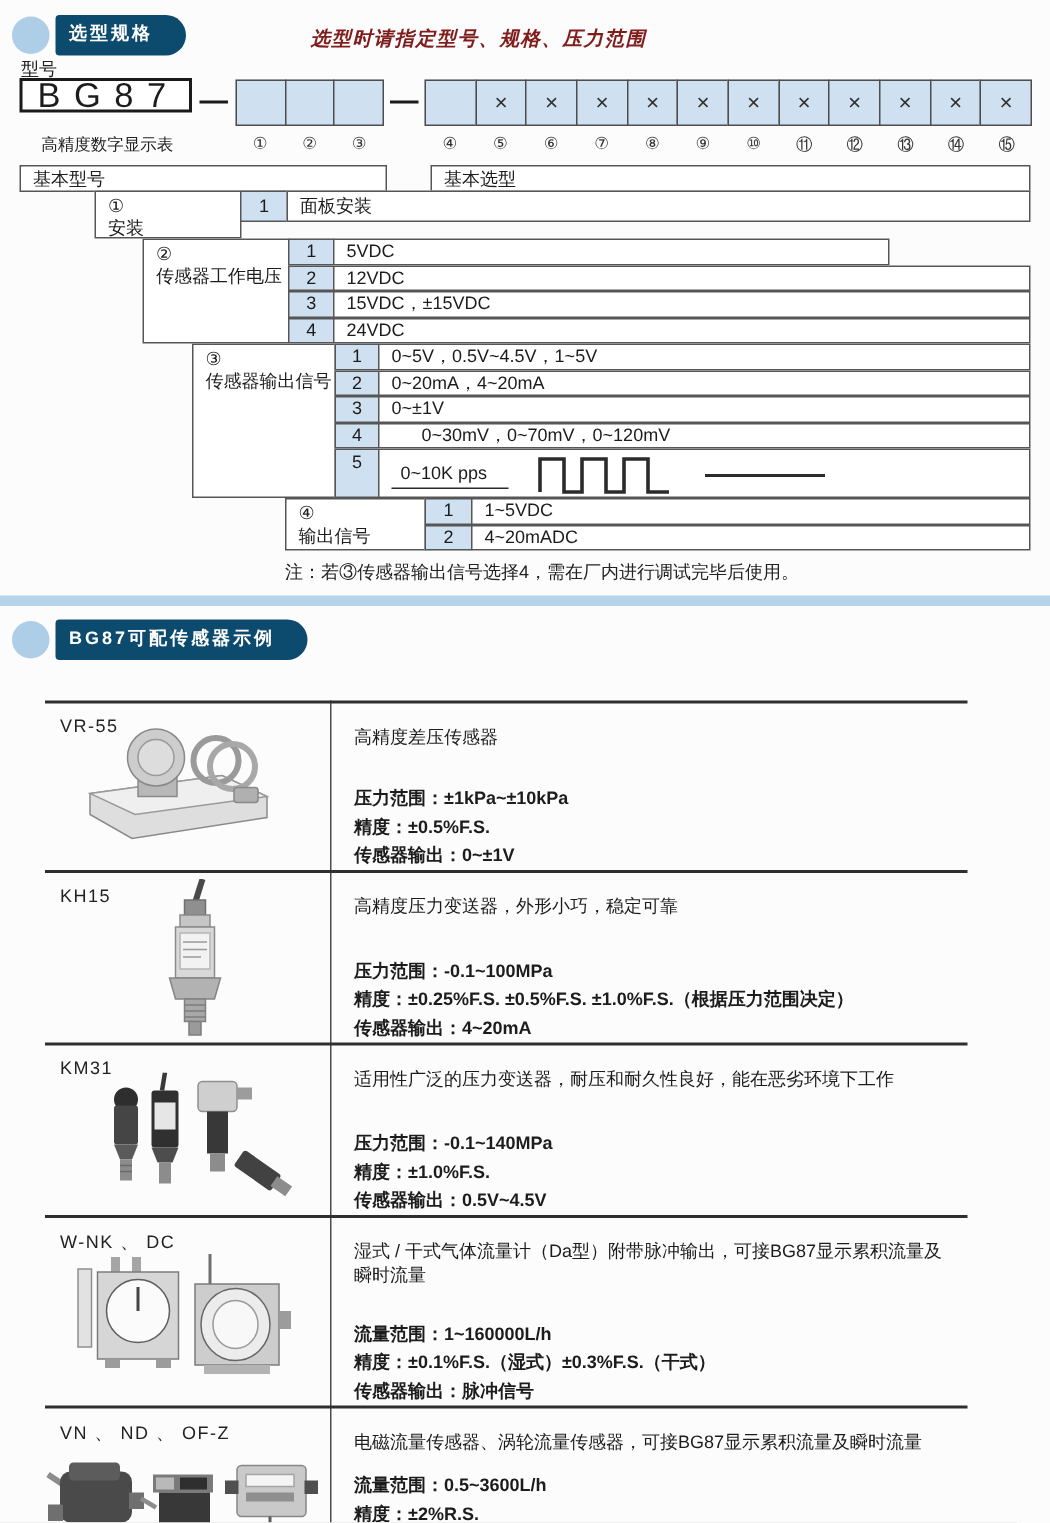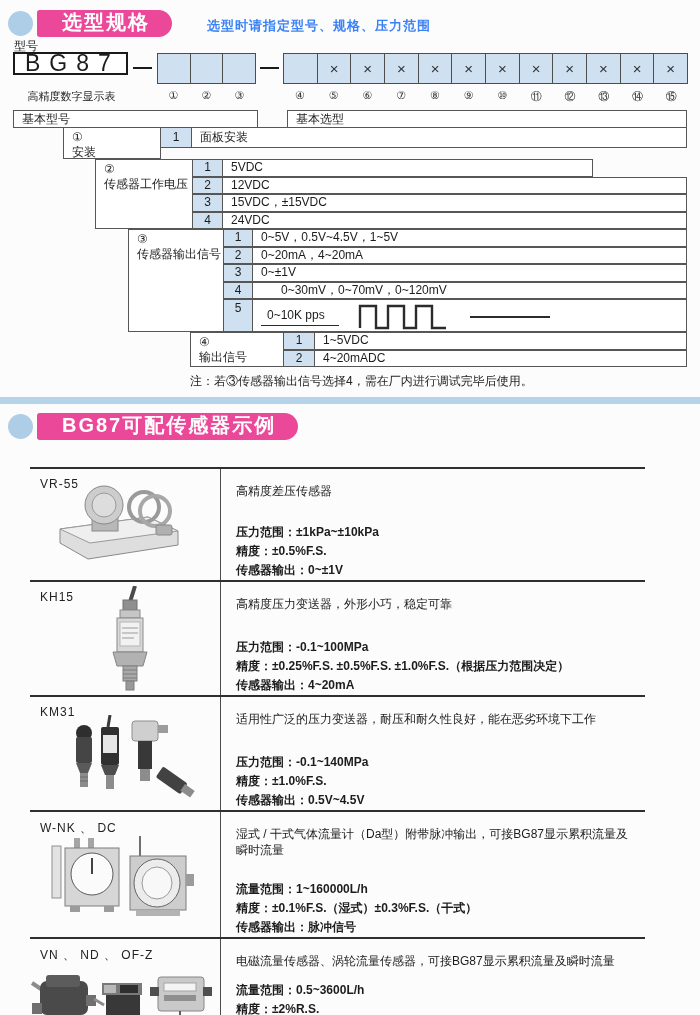--- a/index.html
+++ b/index.html
@@ -1,24 +1,24 @@
 <!DOCTYPE html>
 <html><head>
 <meta charset="utf-8">
 <style>
   html,body{margin:0;padding:0;background:#e8e8e8;}
   .page{position:relative;width:700px;height:1015px;background:#fcfcfc;overflow:hidden;
         font-family:"Liberation Sans",sans-serif;color:#1c1c1c;}
   .abs{position:absolute;box-sizing:border-box;}
   
   .dot{width:25px;height:25px;border-radius:50%;background:#aecde7;}
-  .badge{background:#ec4899;color:#ffffff;font-weight:bold;font-size:20px;letter-spacing:2px;
-         height:27px;display:inline-flex;align-items:center;padding:0 22px 2px 25px;
+  .badge{background:#0c4a6e;color:#ffffff;font-weight:bold;font-size:12px;letter-spacing:2px;
+         height:27px;display:inline-flex;align-items:center;padding:0 22px 2px 9px;
          border-radius:3px 15px 15px 3px;}
-  .subtitle{font-size:13px;font-weight:bold;color:#3b82f6;letter-spacing:1px;}
+  .subtitle{font-size:13px;font-weight:bold;color:#7f1d1d;letter-spacing:1px;font-style:italic;}
   
   .modellabel{font-size:12px;color:#222;}
   .codebox{border:2px solid #1a1a1a;background:#ffffff;display:flex;align-items:center;
            font-size:23px;letter-spacing:9px;padding-left:10px;}
   .dash{background:#1a1a1a;height:2px;}
   .boxrow{display:flex;}
   .mbox{box-sizing:border-box;border:1px solid #4d4d4d;background:#cfe1f1;height:31px;
         display:flex;align-items:center;justify-content:center;font-size:15px;color:#333;}
   .mbox+.mbox{margin-left:-1px;}
   .caption{font-size:11px;text-align:center;color:#222;}

